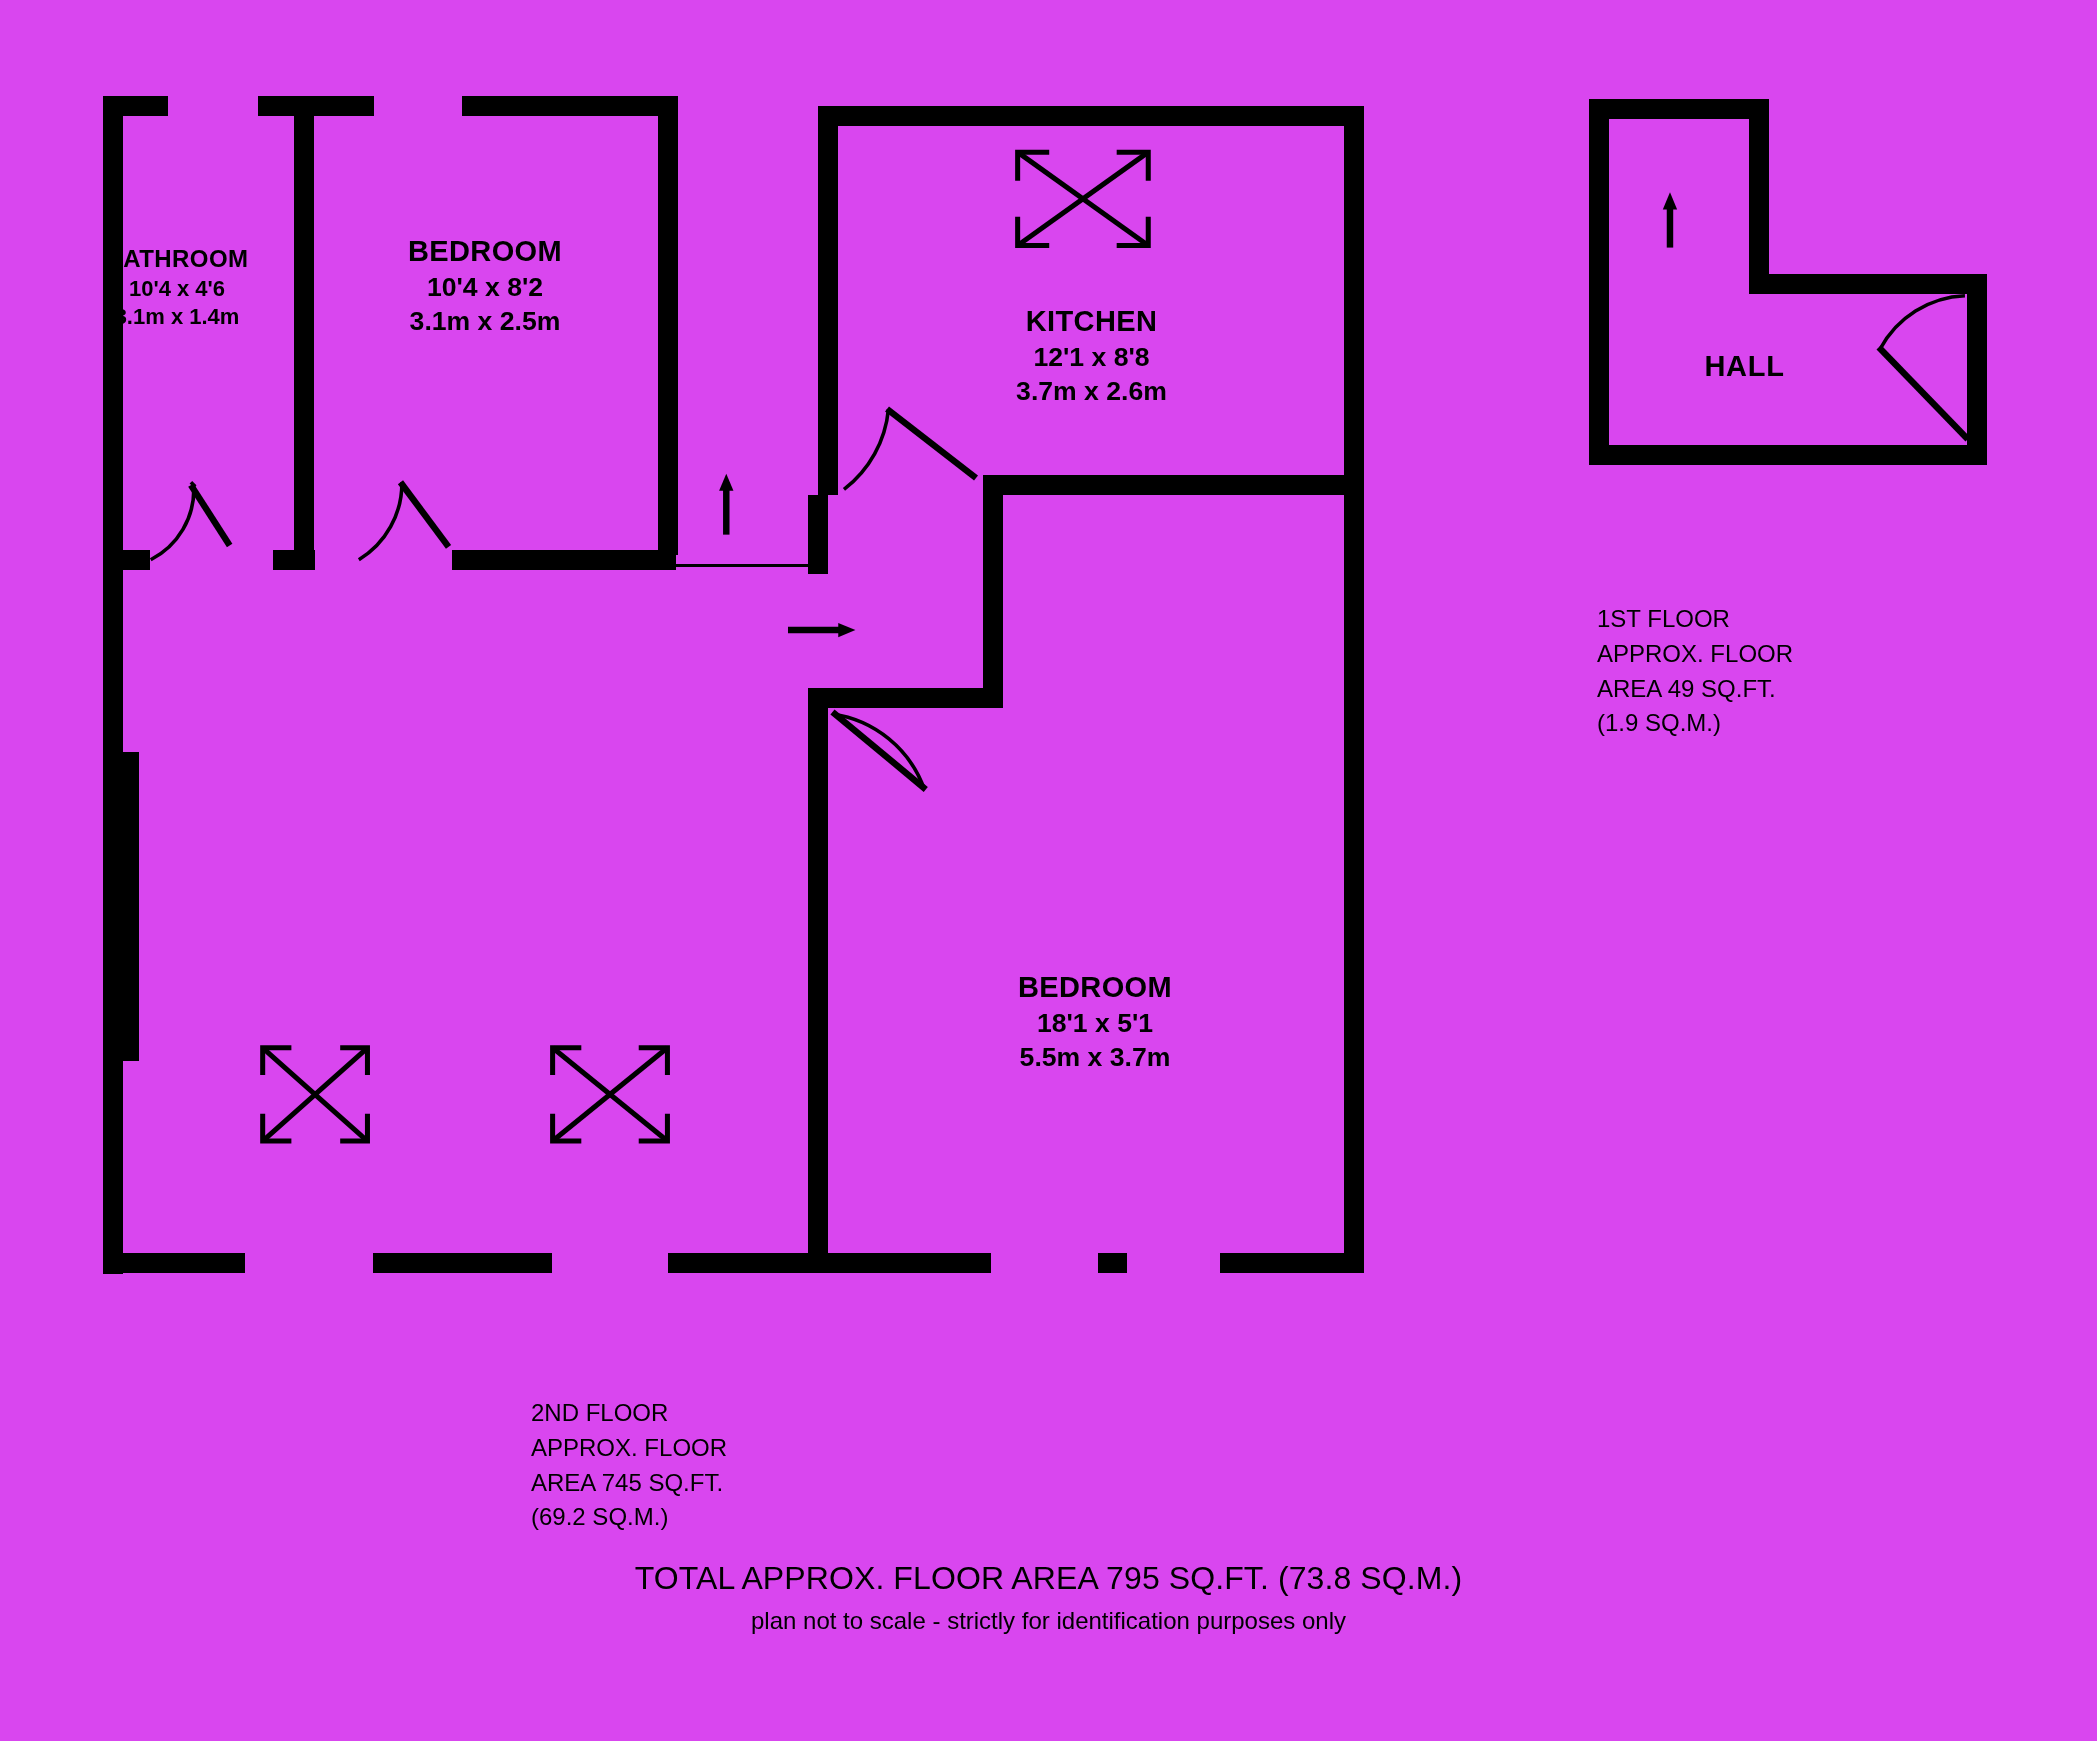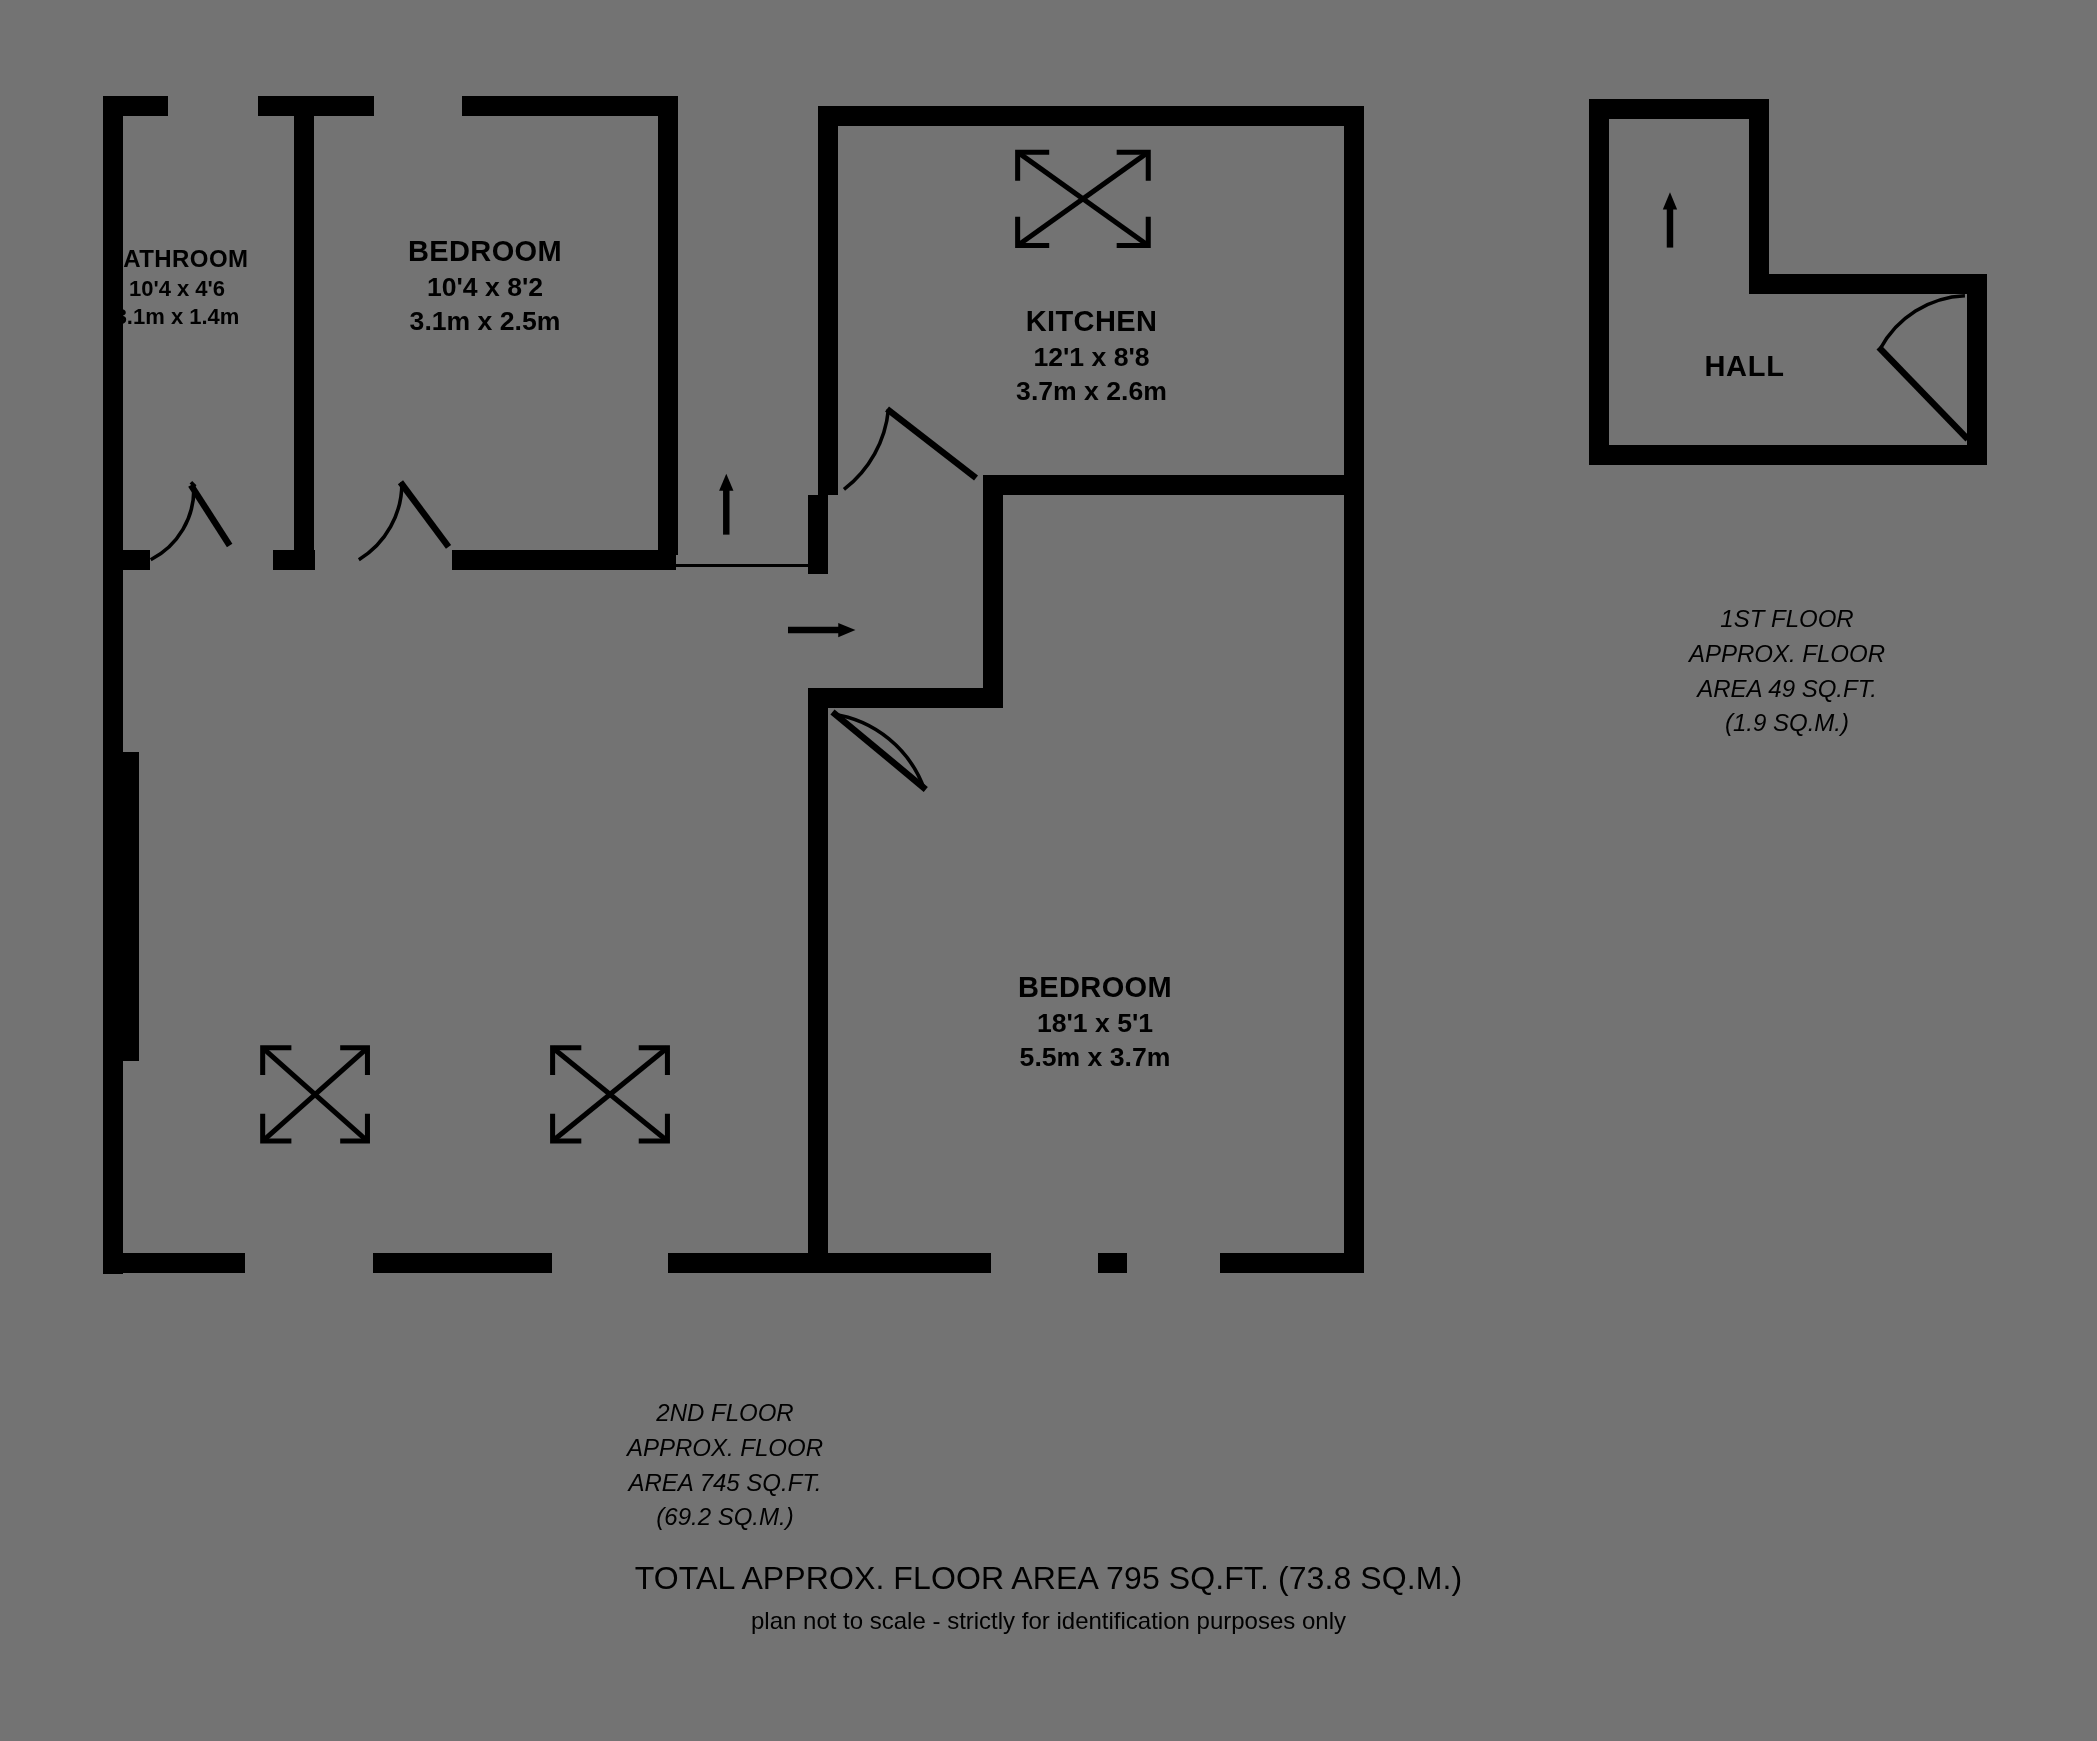--- a/index.html
+++ b/index.html
@@ -8,21 +8,21 @@
     background: #ffffff;
   }
   body {
     font-family: "Liberation Sans", sans-serif;
     color: #000000;
   }
   #plan {
     position: relative;
     width: 2097px;
     height: 1741px;
-    background: #737373;
+    background: #d946ef;
     overflow: hidden;
   }
   .wall {
     position: absolute;
     background: #000000;
   }
   .label {
     position: absolute;
     text-align: center;
     font-weight: bold;
@@ -43,25 +43,24 @@
   .plain-label {
     position: absolute;
     text-align: center;
     font-weight: bold;
     font-size: 29px;
     letter-spacing: 0.7px;
     white-space: nowrap;
   }
   .note {
     position: absolute;
-    text-align: center;
+    text-align: left;
     font-size: 24px;
     line-height: 1.45;
     white-space: nowrap;
-    font-style: italic;
   }
   .footer {
     position: absolute;
     text-align: center;
     width: 100%;
     left: 0;
   }
   .footer .title {
     font-size: 31px;
     letter-spacing: 0.4px;

